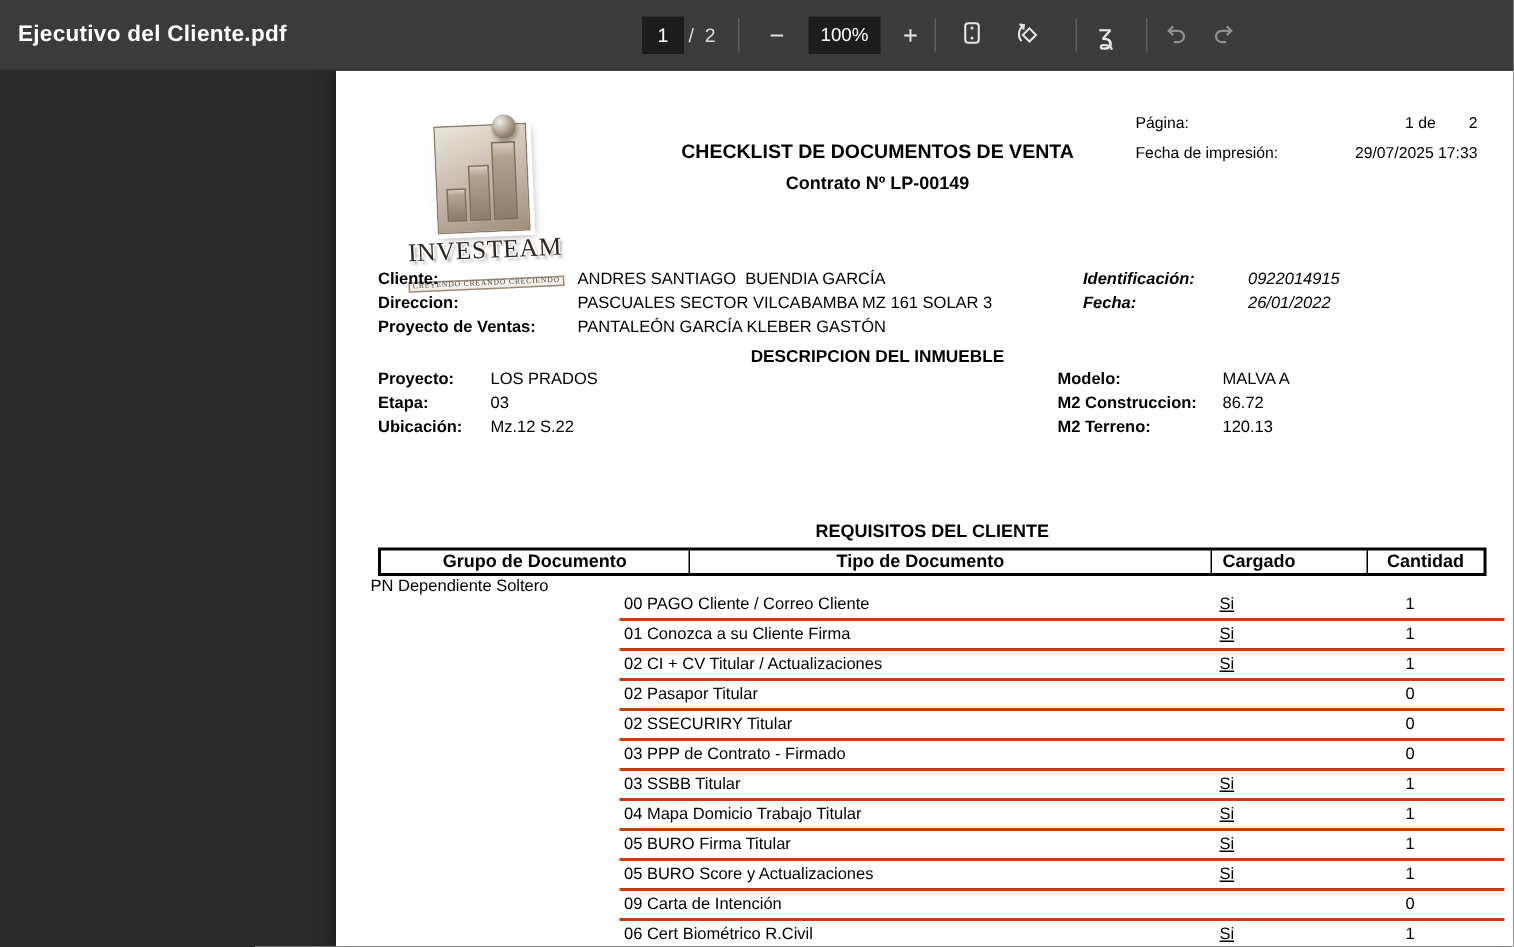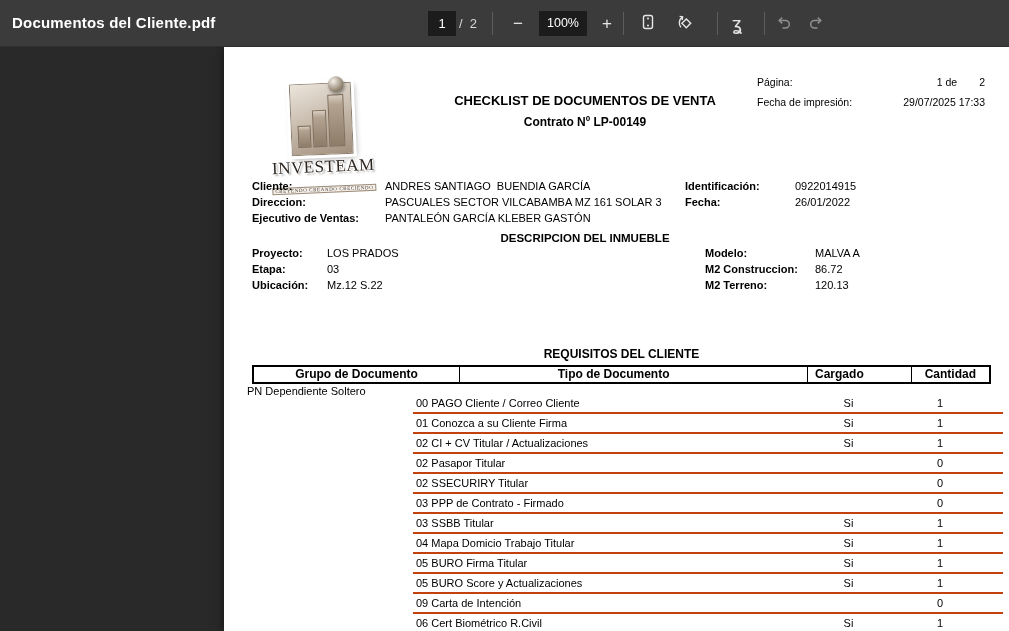--- a/index.html
+++ b/index.html
@@ -39,43 +39,43 @@
   .meta { position:absolute; left:533px; top:26px; width:230px; font-size:10.5px; }
   .meta-row { position:relative; height:20px; }
   .meta-label { position:absolute; left:0; top:3px; }
   .meta-val { position:absolute; right:2px; top:3px; display:flex; gap:22px; justify-content:flex-end; white-space:pre; }
 
   .fieldblock { position:absolute; font-size:11px; }
   .frow { height:16px; line-height:16px; white-space:nowrap; }
   .flabel { display:inline-block; font-weight:bold; }
   .fval { white-space:pre; }
   .cl-left  { left:28px;  top:131px; } .cl-left  .flabel { width:133px; }
-  .cl-right { left:461px; top:131px; } .cl-right .flabel { width:110px; }
+  .cl-right { left:498px; top:131px;font-style:italic; } .cl-right .flabel { width:110px; }
   .section-title { position:absolute; left:100px; top:185px; width:522px; text-align:center; font-weight:bold; font-size:11.5px; }
   .pr-left  { left:28px;  top:198px; } .pr-left  .flabel { width:75px; }
   .pr-right { left:481px; top:198px; } .pr-right .flabel { width:110px; }
 
   
   .req-title { position:absolute; left:28px; top:300px; width:739px; text-align:center; font-weight:bold; font-size:12px; }
   .req-header { position:absolute; left:28px; top:318px; width:739px; height:19px; display:flex; border:2px solid #000; font-weight:bold; font-size:12px; }
   .req-header .hc { text-align:center; line-height:15px; border-left:1.5px solid #000;margin-left:40px; }
   .req-header .hc:first-child { border-left:none; }
   .hc.c1 { width:160px; } .hc.c2 { width:394px; } .hc.c3 { width:81px; } .hc.c4 { width:100px; }
   .group-label { position:absolute; left:23px; top:338px; font-size:11px; }
   .rows { position:absolute; left:189px; top:347px; width:590px; }
   .rrow { position:relative; height:20px; border-bottom:2px solid #c2410c; font-size:11px; line-height:19px; }
   .r-tipo { position:absolute; left:3px; top:0; white-space:nowrap; }
-  .r-carg { position:absolute; left:400px; width:71px; text-align:center; top:0; }
+  .r-carg { position:absolute; left:400px; width:71px; text-align:left; top:0;text-decoration:underline; }
   .r-cant { position:absolute; left:495px; width:64px; text-align:center; top:0; }
 </style>
 </head>
 <body>
 
 <div class="toolbar">
-  <div class="tb-title">Documentos del Cliente.pdf</div>
+  <div class="tb-title">Ejecutivo del Cliente.pdf</div>
 
   <div class="page-box">1</div>
   <div class="page-of">/  2</div>
 
   <div class="vsep" style="left:492px"></div>
 
   <div class="tb-btn" style="left:505px">−</div>
   <div class="zoom-box">100%</div>
   <div class="tb-btn" style="left:594px">+</div>
 
@@ -153,21 +153,21 @@
       </div>
       <div class="meta-row">
         <span class="meta-label">Fecha de impresión:</span>
         <span class="meta-val"><span>29/07/2025 17:33</span></span>
       </div>
     </div>
 
     <div class="fieldblock cl-left">
       <div class="frow"><span class="flabel">Cliente:</span><span class="fval">ANDRES SANTIAGO  BUENDIA GARCÍA</span></div>
       <div class="frow"><span class="flabel">Direccion:</span><span class="fval">PASCUALES SECTOR VILCABAMBA MZ 161 SOLAR 3</span></div>
-      <div class="frow"><span class="flabel">Ejecutivo de Ventas:</span><span class="fval">PANTALEÓN GARCÍA KLEBER GASTÓN</span></div>
+      <div class="frow"><span class="flabel">Proyecto de Ventas:</span><span class="fval">PANTALEÓN GARCÍA KLEBER GASTÓN</span></div>
     </div>
     <div class="fieldblock cl-right">
       <div class="frow"><span class="flabel">Identificación:</span><span class="fval">0922014915</span></div>
       <div class="frow"><span class="flabel">Fecha:</span><span class="fval">26/01/2022</span></div>
     </div>
 
     <div class="section-title">DESCRIPCION DEL INMUEBLE</div>
     <div class="fieldblock pr-left">
       <div class="frow"><span class="flabel">Proyecto:</span><span class="fval">LOS PRADOS</span></div>
       <div class="frow"><span class="flabel">Etapa:</span><span class="fval">03</span></div>

